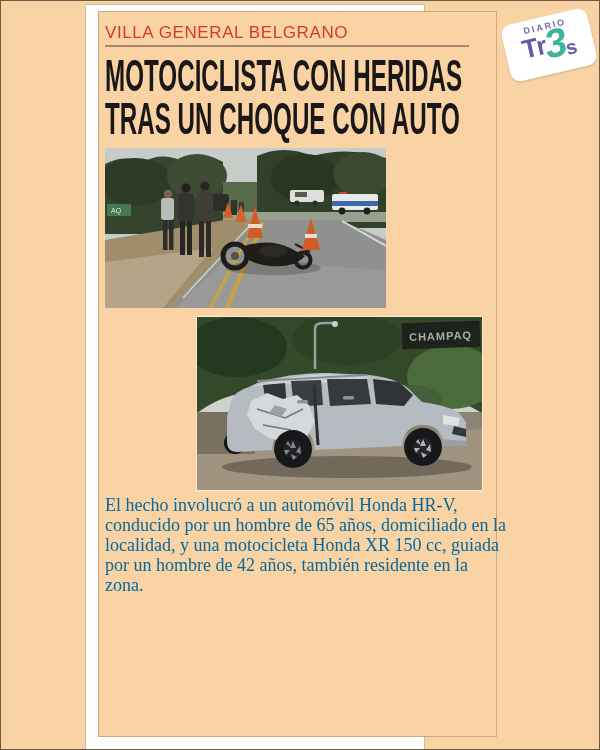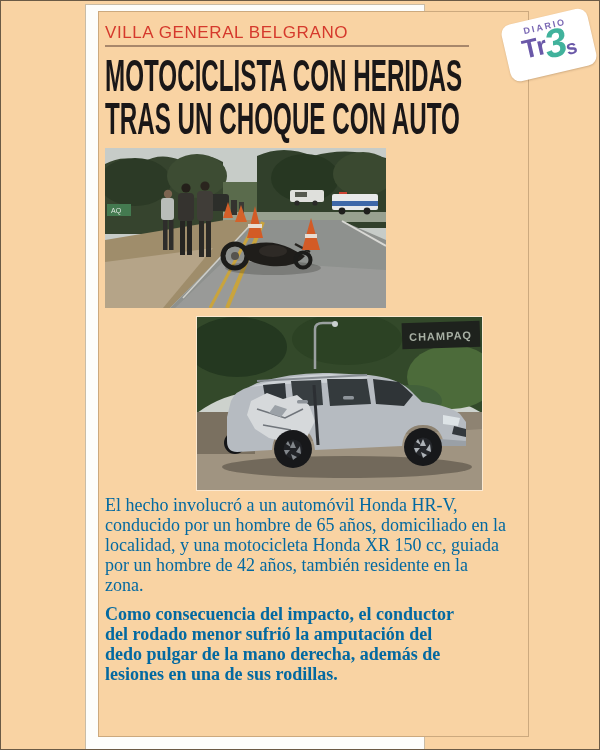--- a/index.html
+++ b/index.html
@@ -6,21 +6,21 @@
   .canvas{
     position:relative;width:600px;height:750px;overflow:hidden;
     background:#f9d3a3;border:1px solid #6b5a45;box-sizing:border-box;
     font-family:"Liberation Sans",sans-serif;
   }
   .white-frame{
     position:absolute;left:85px;top:4px;width:338px;height:744px;
     background:#fdfdfb;box-shadow:0 0 0 1px #c9bca6;
   }
   .card{
-    position:absolute;left:97px;top:10px;width:431px;height:726px;
+    position:absolute;left:97px;top:10px;width:399px;height:726px;
     background:#f9d3a3;border:1px solid rgba(110,80,50,.32);box-sizing:border-box;
   }
   .kicker{
     position:absolute;left:6px;top:11px;
     font-size:17px;font-weight:400;letter-spacing:.6px;color:#d5392c;white-space:pre;
   }
   .rule{position:absolute;left:6px;top:33px;width:364px;height:2px;background:#a8876b;}
   .headline{position:absolute;left:6px;top:42px;color:#1a1718;}
   .hl-line{height:43px;}
   .hl-inner{
@@ -206,24 +206,20 @@
         </g>
       </svg>
     </div>
 
     <div class="article">
       <p class="para">El hecho involucró a un automóvil Honda HR-V,
 conducido por un hombre de 65 años, domiciliado en la
 localidad, y una motocicleta Honda XR 150 cc, guiada
 por un hombre de 42 años, también residente en la
 zona.</p>
-      <p class="para bold">Como consecuencia del impacto, el conductor
-del rodado menor sufrió la amputación del
-dedo pulgar de la mano derecha, además de
-lesiones en una de sus rodillas.</p>
     </div>
 
   </div>
 
   <div class="logo">
     <div class="logo-top">DIARIO</div>
     <div class="logo-brand">
       <span class="lb-tr">Tr</span>
       <span class="lb-3">3</span>
       <span class="lb-s">s</span>

